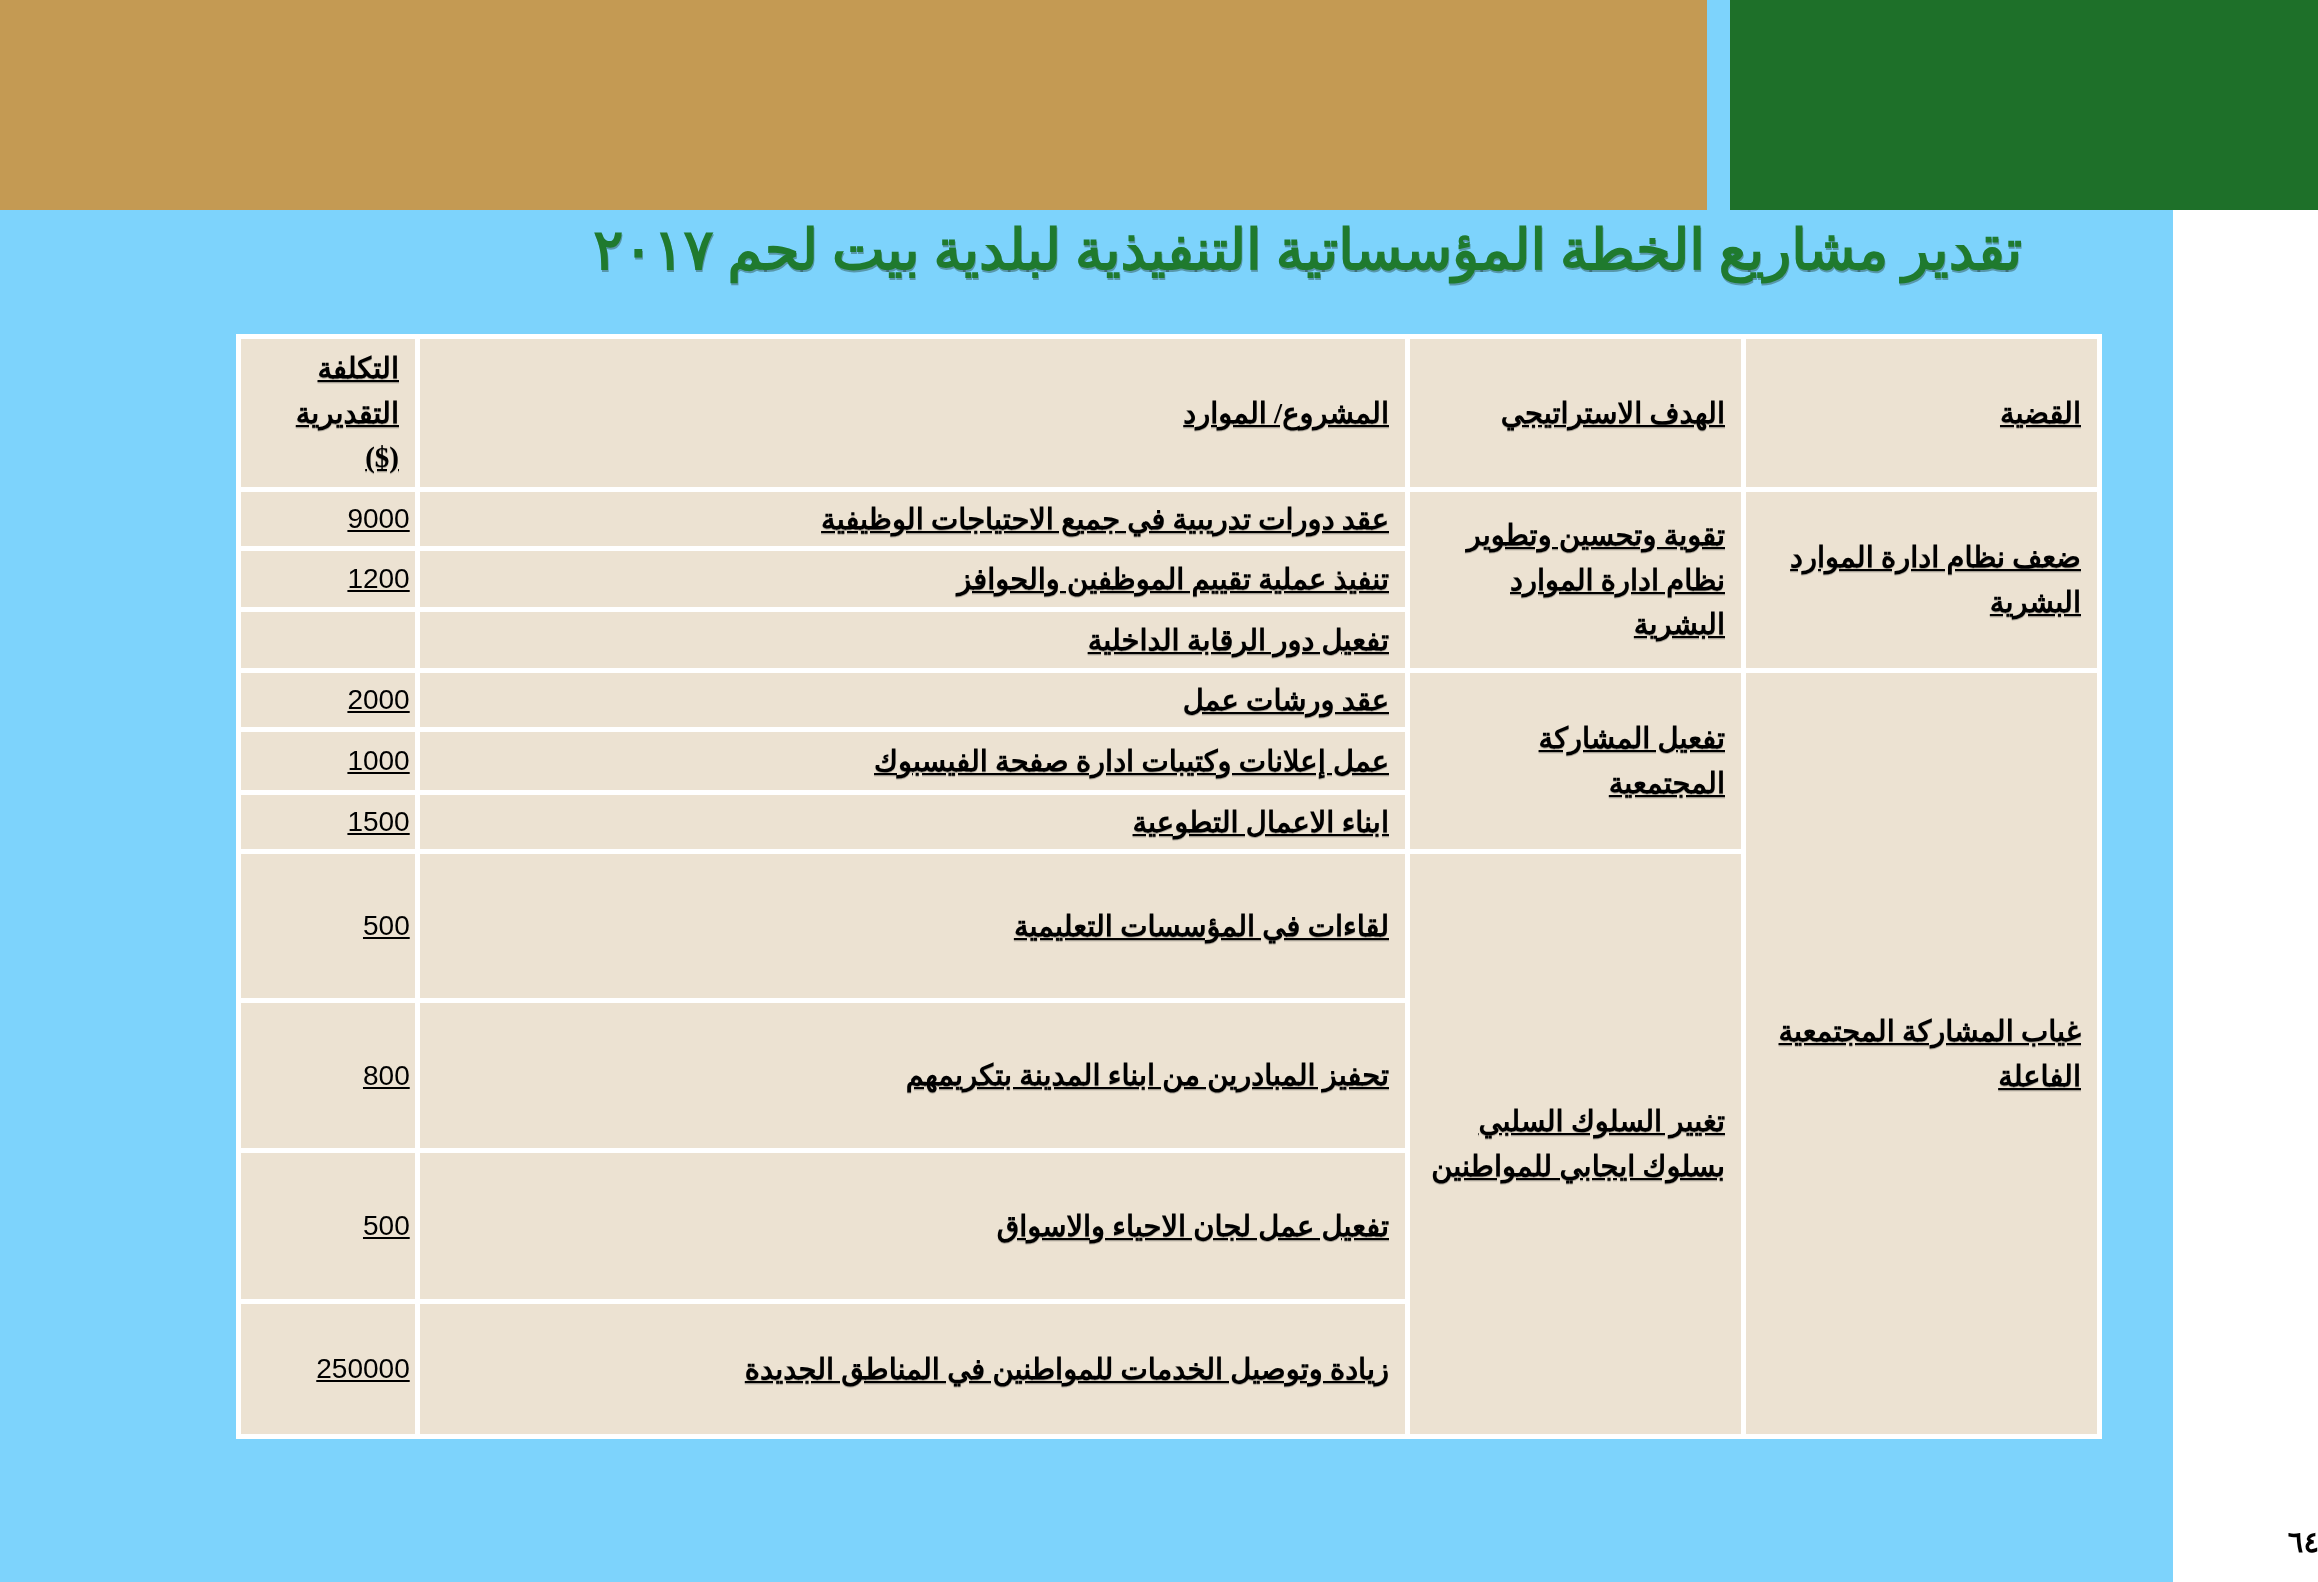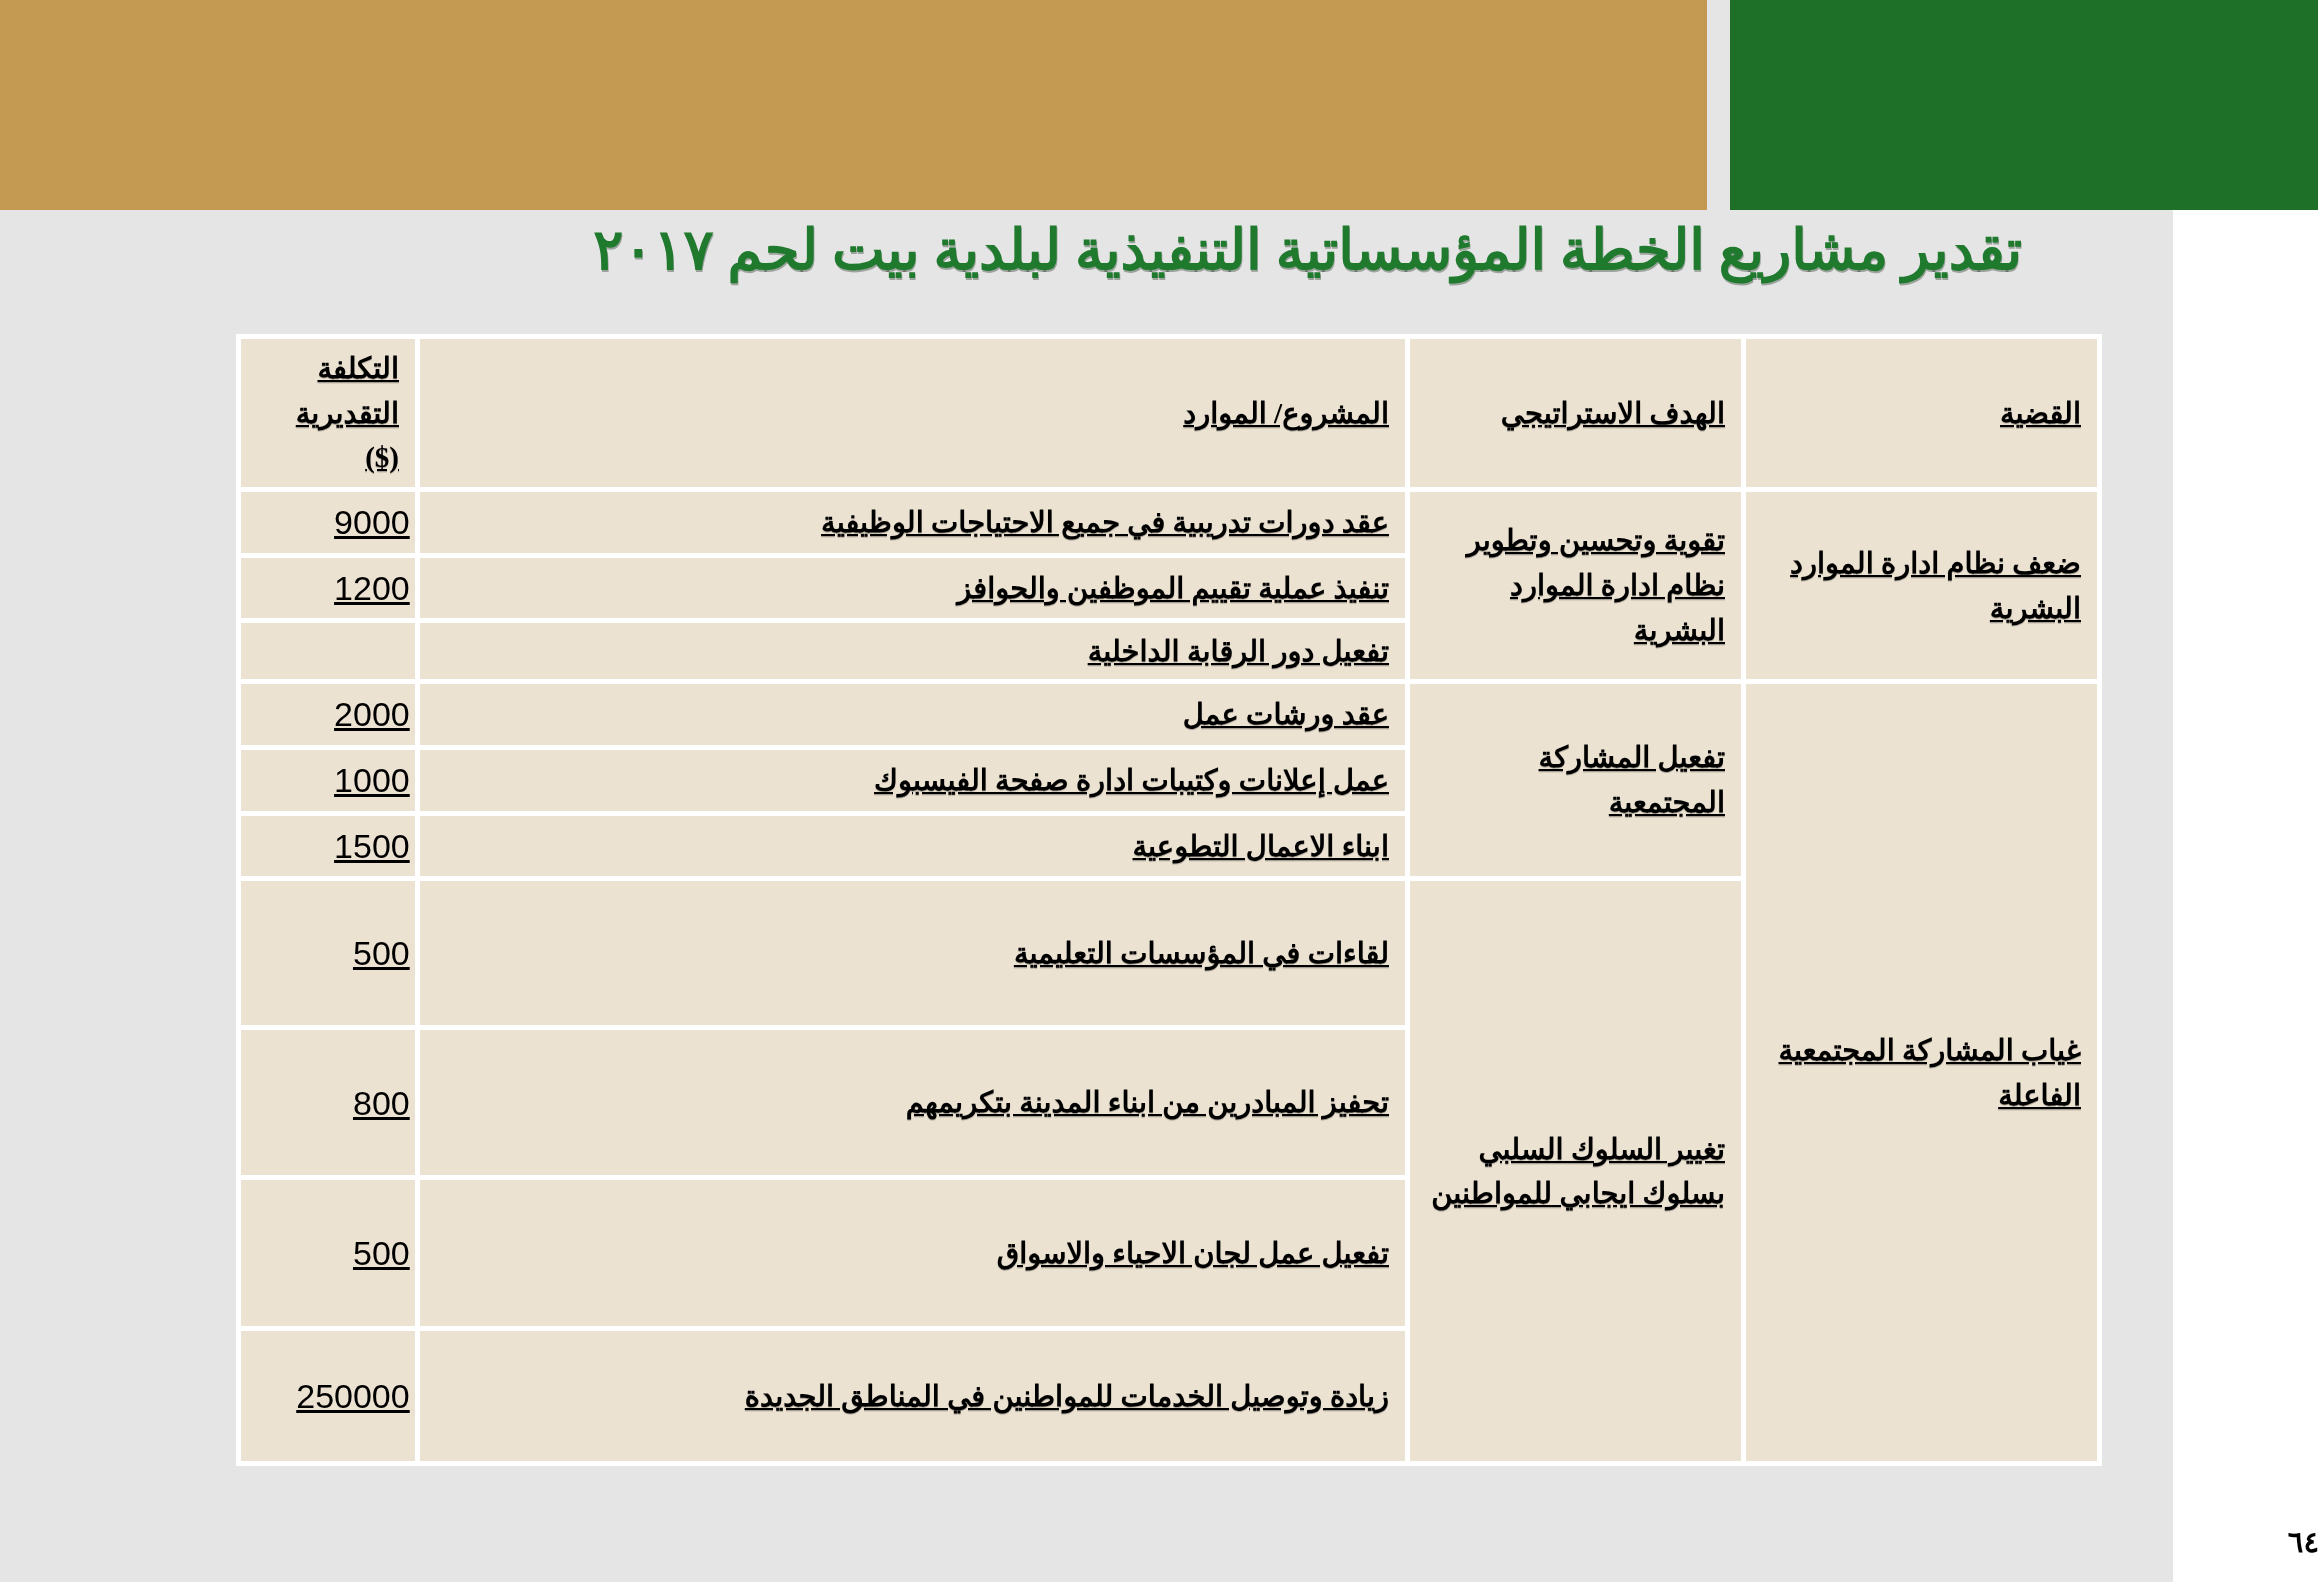--- a/index.html
+++ b/index.html
@@ -9,21 +9,21 @@
     height: 1582px;
     background: #ffffff;
     overflow: hidden;
     font-family: "Liberation Serif", serif;
     position: relative;
   }
   .page {
     position: relative;
     width: 2173px;
     height: 1582px;
-    background: #e5e5e5;
+    background: #7dd3fc;
   }
   
   .banner-gold {
     position: absolute;
     left: 0; top: 0;
     width: 1707px; height: 210px;
     background: #C49A53;
   }
   .banner-green {
     position: absolute;
@@ -68,21 +68,21 @@
     font-size: 29px;
     line-height: 1.55;
     text-shadow: 0 1.3px 0.7px rgba(0,0,0,0.30);
     direction: rtl;
     overflow: hidden;
     text-decoration: underline;
   }
   table.plan td.cost {
     font-family: "Liberation Sans", sans-serif;
     font-weight: 400;
-    font-size: 34px;
+    font-size: 28px;
     text-shadow: none;
     direction: ltr;
     padding: 4px 5.3px;
   }
   
   .page-number {
     position: absolute;
     top: 1525px;
     left: 0;
     width: 2319px;

